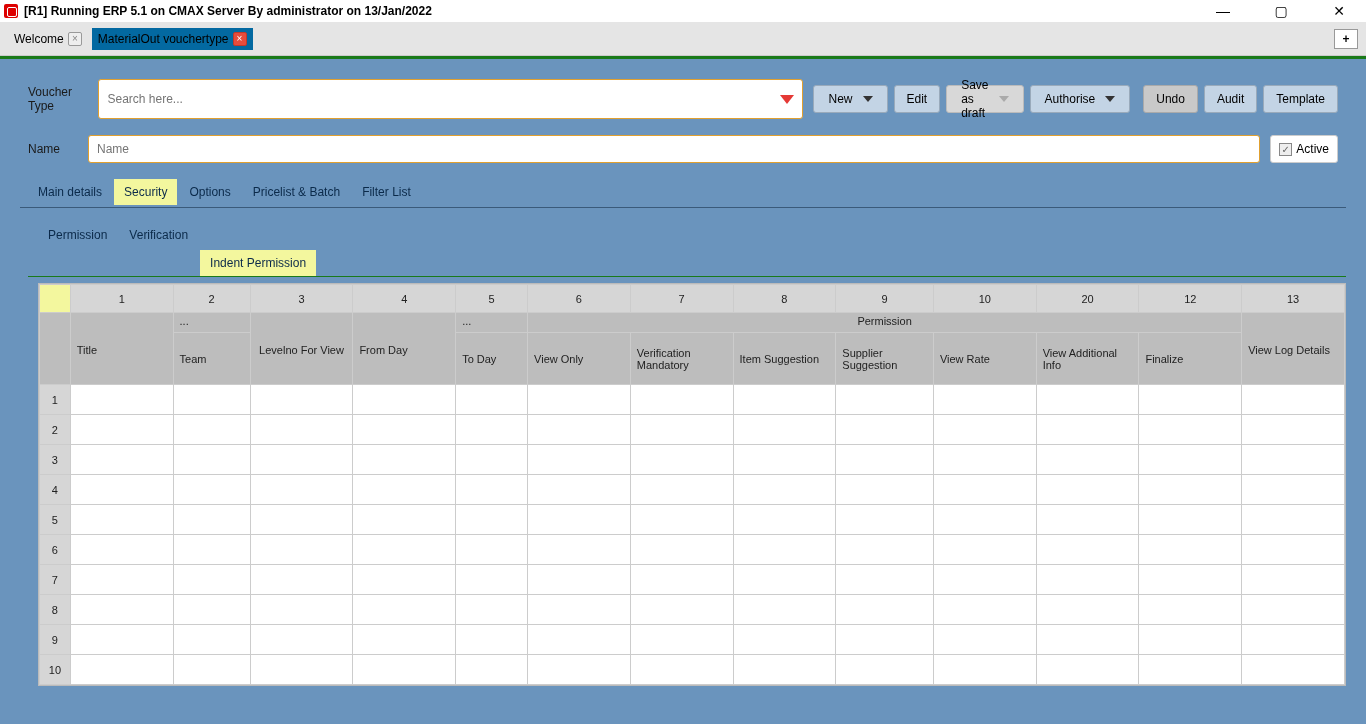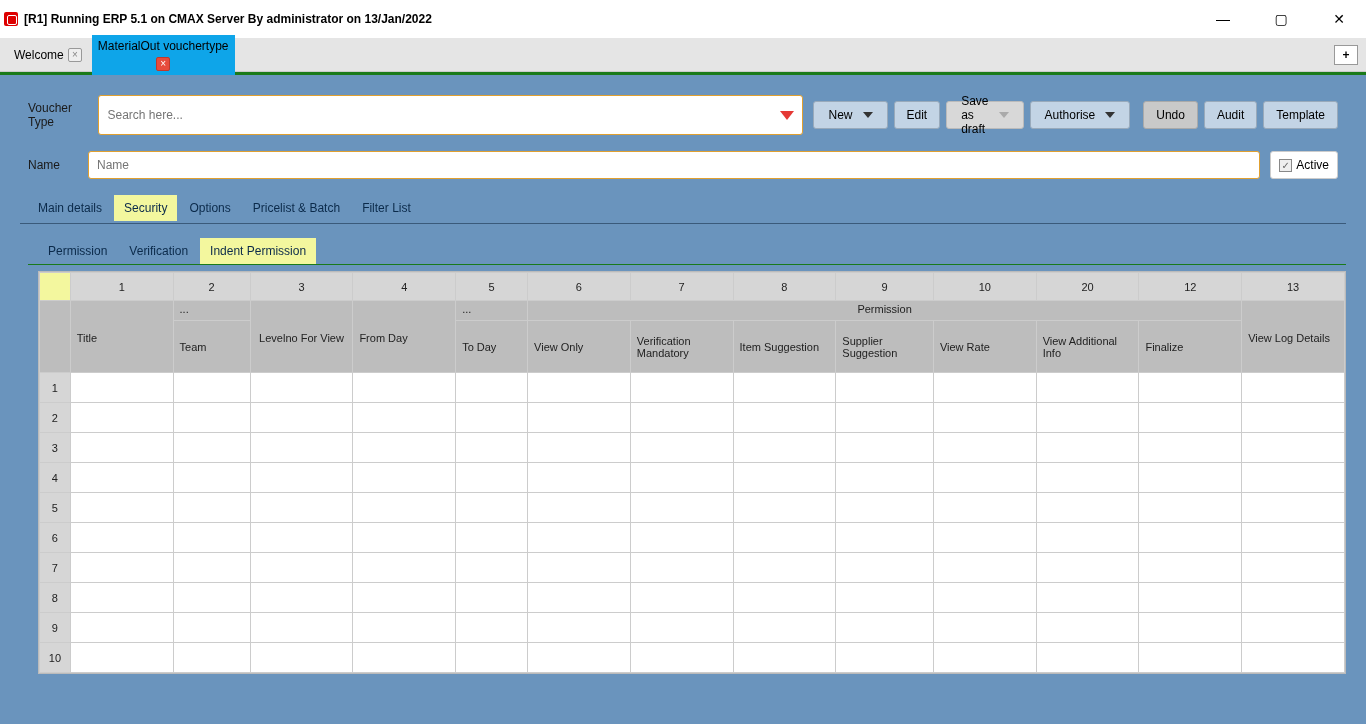--- a/index.html
+++ b/index.html
@@ -1,25 +1,25 @@
 <!DOCTYPE html>
 <html><head>
 <meta charset="utf-8">
 <style>
 * { box-sizing: border-box; margin: 0; padding: 0; }
 body { font-family: Arial, sans-serif; font-size: 12px; color: #000; background: #fff; overflow: hidden; width: 1366px; height: 724px; }
-.titlebar { height: 38px; background: #fff; display: flex; align-items: center; padding: 0 4px; }
+.titlebar { height: 22px; background: #fff; display: flex; align-items: center; padding: 0 4px; }
 .app-icon { width: 14px; height: 14px; background: #d00; border-radius: 2px; margin-right: 6px; position:relative;}
 .app-icon::after{content:"";position:absolute;left:3px;top:3px;width:8px;height:8px;border:1px solid #fff;border-radius:2px;}
 .title-text { font-weight: bold; font-size: 12px; }
 .win-controls { margin-left: auto; display: flex; gap: 28px; align-items: center; padding-right: 8px;}
 .win-btn { width: 30px; height: 20px; display: flex; align-items: center; justify-content: center; font-size: 14px; cursor: default;}
 .tabbar { height: 34px; background: #e5e5e5; border-bottom: 1px solid #ccc; display: flex; align-items: center; padding: 0 8px; }
 .tab { display: flex; align-items: center; padding: 4px 6px; margin-right: 4px; font-size: 12px; gap: 4px;}
-.tab.active { background: #0ea5e9; flex-direction: column; }
+.tab.active { background: #0369a1; }
 .tab-close { width: 14px; height: 14px; border: 1px solid #999; border-radius: 2px; font-size: 10px; display: flex; align-items: center; justify-content: center; color: #888; background:#eee;}
 .tab.active .tab-close { background: #e74c3c; color: #fff; border-color: #c0392b;}
 .tab-add { margin-left: auto; border: 1px solid #999; width: 24px; height: 20px; display: flex; align-items: center; justify-content: center; font-weight: bold; background: #fff;}
 .green-line { height: 3px; background: #1a7a1a; }
 .green-line-thin { height: 1px; background: #1a7a1a; }
 .content { background: #6a94bd; padding: 0; height: calc(724px - 22px - 34px - 3px); position: relative;}
 .form-area { padding: 20px 28px 0 28px; }
 .row { display: flex; align-items: center; margin-bottom: 16px; }
 .row-label { width: 90px; font-size: 12px; color: #1a1a1a; }
 .search-wrap { flex: 0 0 705px; display: flex; align-items: center; background: #fff; border: 1px solid #e0a030; border-radius: 3px; height: 40px; padding: 0 8px;}
@@ -35,21 +35,21 @@
 .name-wrap { display: flex; align-items: center; gap: 10px; }
 .name-input { flex: 1; background: #fff; border: 1px solid #e0a030; border-radius: 3px; height: 28px; padding: 0 8px; color: #888; font-size: 12px; outline: none;}
 .active-box { display: flex; align-items: center; gap: 4px; background: #fff; border: 1px solid #ccc; border-radius: 3px; height: 28px; padding: 0 8px;}
 .checkbox { width: 13px; height: 13px; border: 1px solid #888; background: #eee; display: flex; align-items: center; justify-content: center; font-size: 10px; color:#666;}
 .sect-tabs { display: flex; gap: 2px; padding: 0 28px; }
 .sect-tab { padding: 6px 10px; font-size: 12px; color: #0b2a4a; cursor: default;}
 .sect-tab.active { background: #f3f79e; }
 .divider { border-top: 1px solid #3a5a7a; margin: 2px 20px 0 20px;}
 .sub-tabs { display: flex; gap: 2px; padding: 14px 38px 0 38px; }
 .sub-tab { padding: 6px 10px; font-size: 12px; color: #0b2a4a; }
-.sub-tab.active { background: #f3f79e; }
+.sub-tab.active { background: #f3f79e; margin-top: 28px; }
 .grid-wrap { margin: 6px 20px 0 38px; border: 1px solid #bbb; background: #fff; }
 table { border-collapse: collapse; width: 100%; table-layout: fixed;}
 th, td { border: 1px solid #ccc; font-size: 11px; text-align: left; padding: 0 6px; color: #222; overflow: hidden;}
 th { background: #cfcfcf; font-weight: normal; }
 .col-hdr th { height: 28px; text-align: center; background: #d6d6d6;}
 .grp-hdr th { height: 20px; background: #bdbdbd; text-align: center; vertical-align: top; padding-top: 2px;}
 .sub-hdr th { height: 52px; background: #bdbdbd; vertical-align: middle; padding: 4px 6px;}
 .rownum { background: #d6d6d6; text-align: center; width: 30px;}
 tbody td { height: 30px; background: #fff;}
 tbody tr:first-child td.first-cell{ border:1px dashed #555;}

